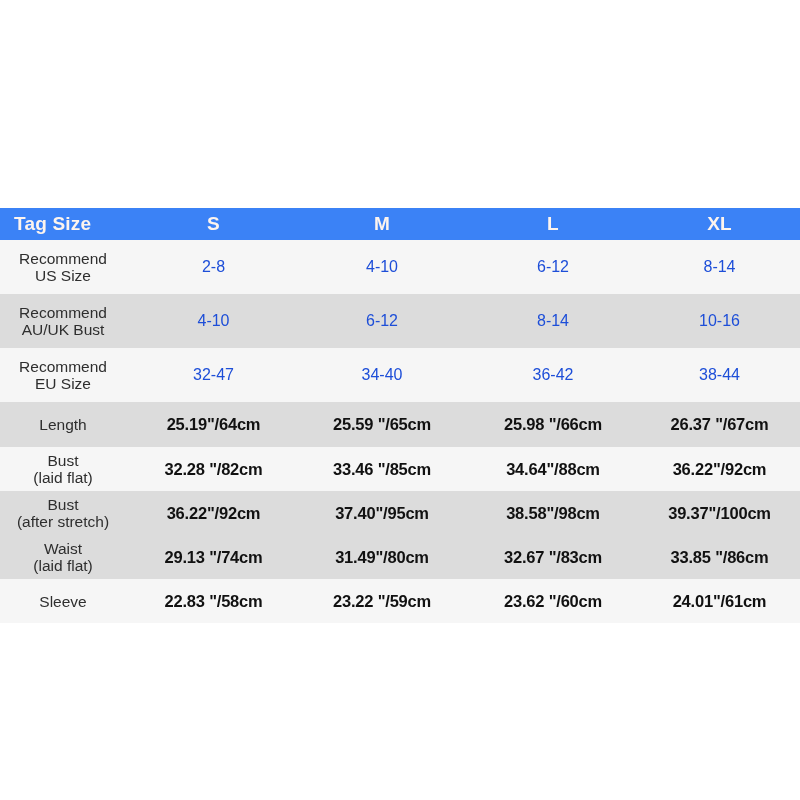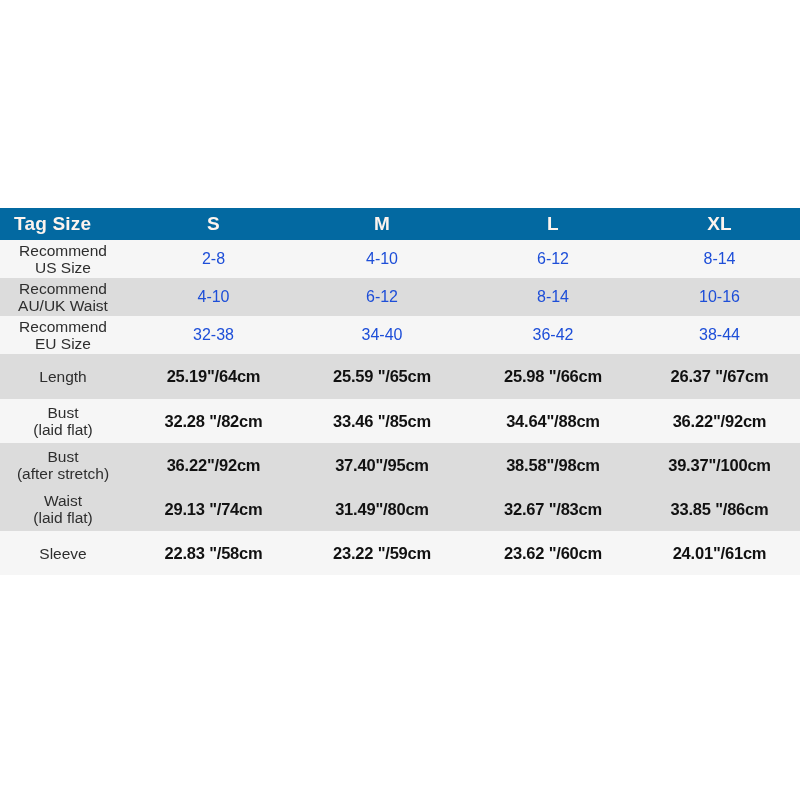--- a/index.html
+++ b/index.html
@@ -31,21 +31,21 @@
   }
 
   .size-chart col.c-label { width: 130px; }
   .size-chart col.c-s     { width: 167px; }
   .size-chart col.c-m     { width: 170px; }
   .size-chart col.c-l     { width: 172px; }
   .size-chart col.c-xl    { width: 161px; }
 
   
   thead th {
-    background: #0369a1;
+    background: #3b82f6;
     color: #fdf4ee;
     font-size: 19px;
     font-weight: bold;
     height: 32px;
     padding: 0;
     text-align: center;
     vertical-align: middle;
     letter-spacing: 0.2px;
   }
   thead th.label-head {
@@ -59,21 +59,21 @@
     padding: 0;
     text-align: center;
     vertical-align: middle;
     border: 0;
   }
 
   tr.row-light td { background: #f6f6f6; }
   tr.row-gray  td { background: #dcdcdc; }
 
   
-  tr.rec { height: 38px; }
+  tr.rec { height: 54px; }
   tr.rec td.label {
     font-size: 15.5px;
     color: #2e2e2e;
     line-height: 17px;
     text-align: center;
     padding-right: 4px;
   }
   tr.rec td.val {
     font-size: 16px;
     color: #1d4ed8;
@@ -137,34 +137,34 @@
         </td>
         <td class="val">2-8</td>
         <td class="val">4-10</td>
         <td class="val">6-12</td>
         <td class="val">8-14</td>
       </tr>
 
       <tr class="rec row-gray">
         <td class="label">
           <span class="lbl-line">Recommend</span>
-          <span class="lbl-sub">AU/UK Waist</span>
+          <span class="lbl-sub">AU/UK Bust</span>
         </td>
         <td class="val">4-10</td>
         <td class="val">6-12</td>
         <td class="val">8-14</td>
         <td class="val">10-16</td>
       </tr>
 
       <tr class="rec row-light">
         <td class="label">
           <span class="lbl-line">Recommend</span>
           <span class="lbl-sub">EU Size</span>
         </td>
-        <td class="val">32-38</td>
+        <td class="val">32-47</td>
         <td class="val">34-40</td>
         <td class="val">36-42</td>
         <td class="val">38-44</td>
       </tr>
 
       <tr class="meas row-gray">
         <td class="label single">
           <span class="lbl-line">Length</span>
         </td>
         <td class="val">25.19"/64cm</td>

